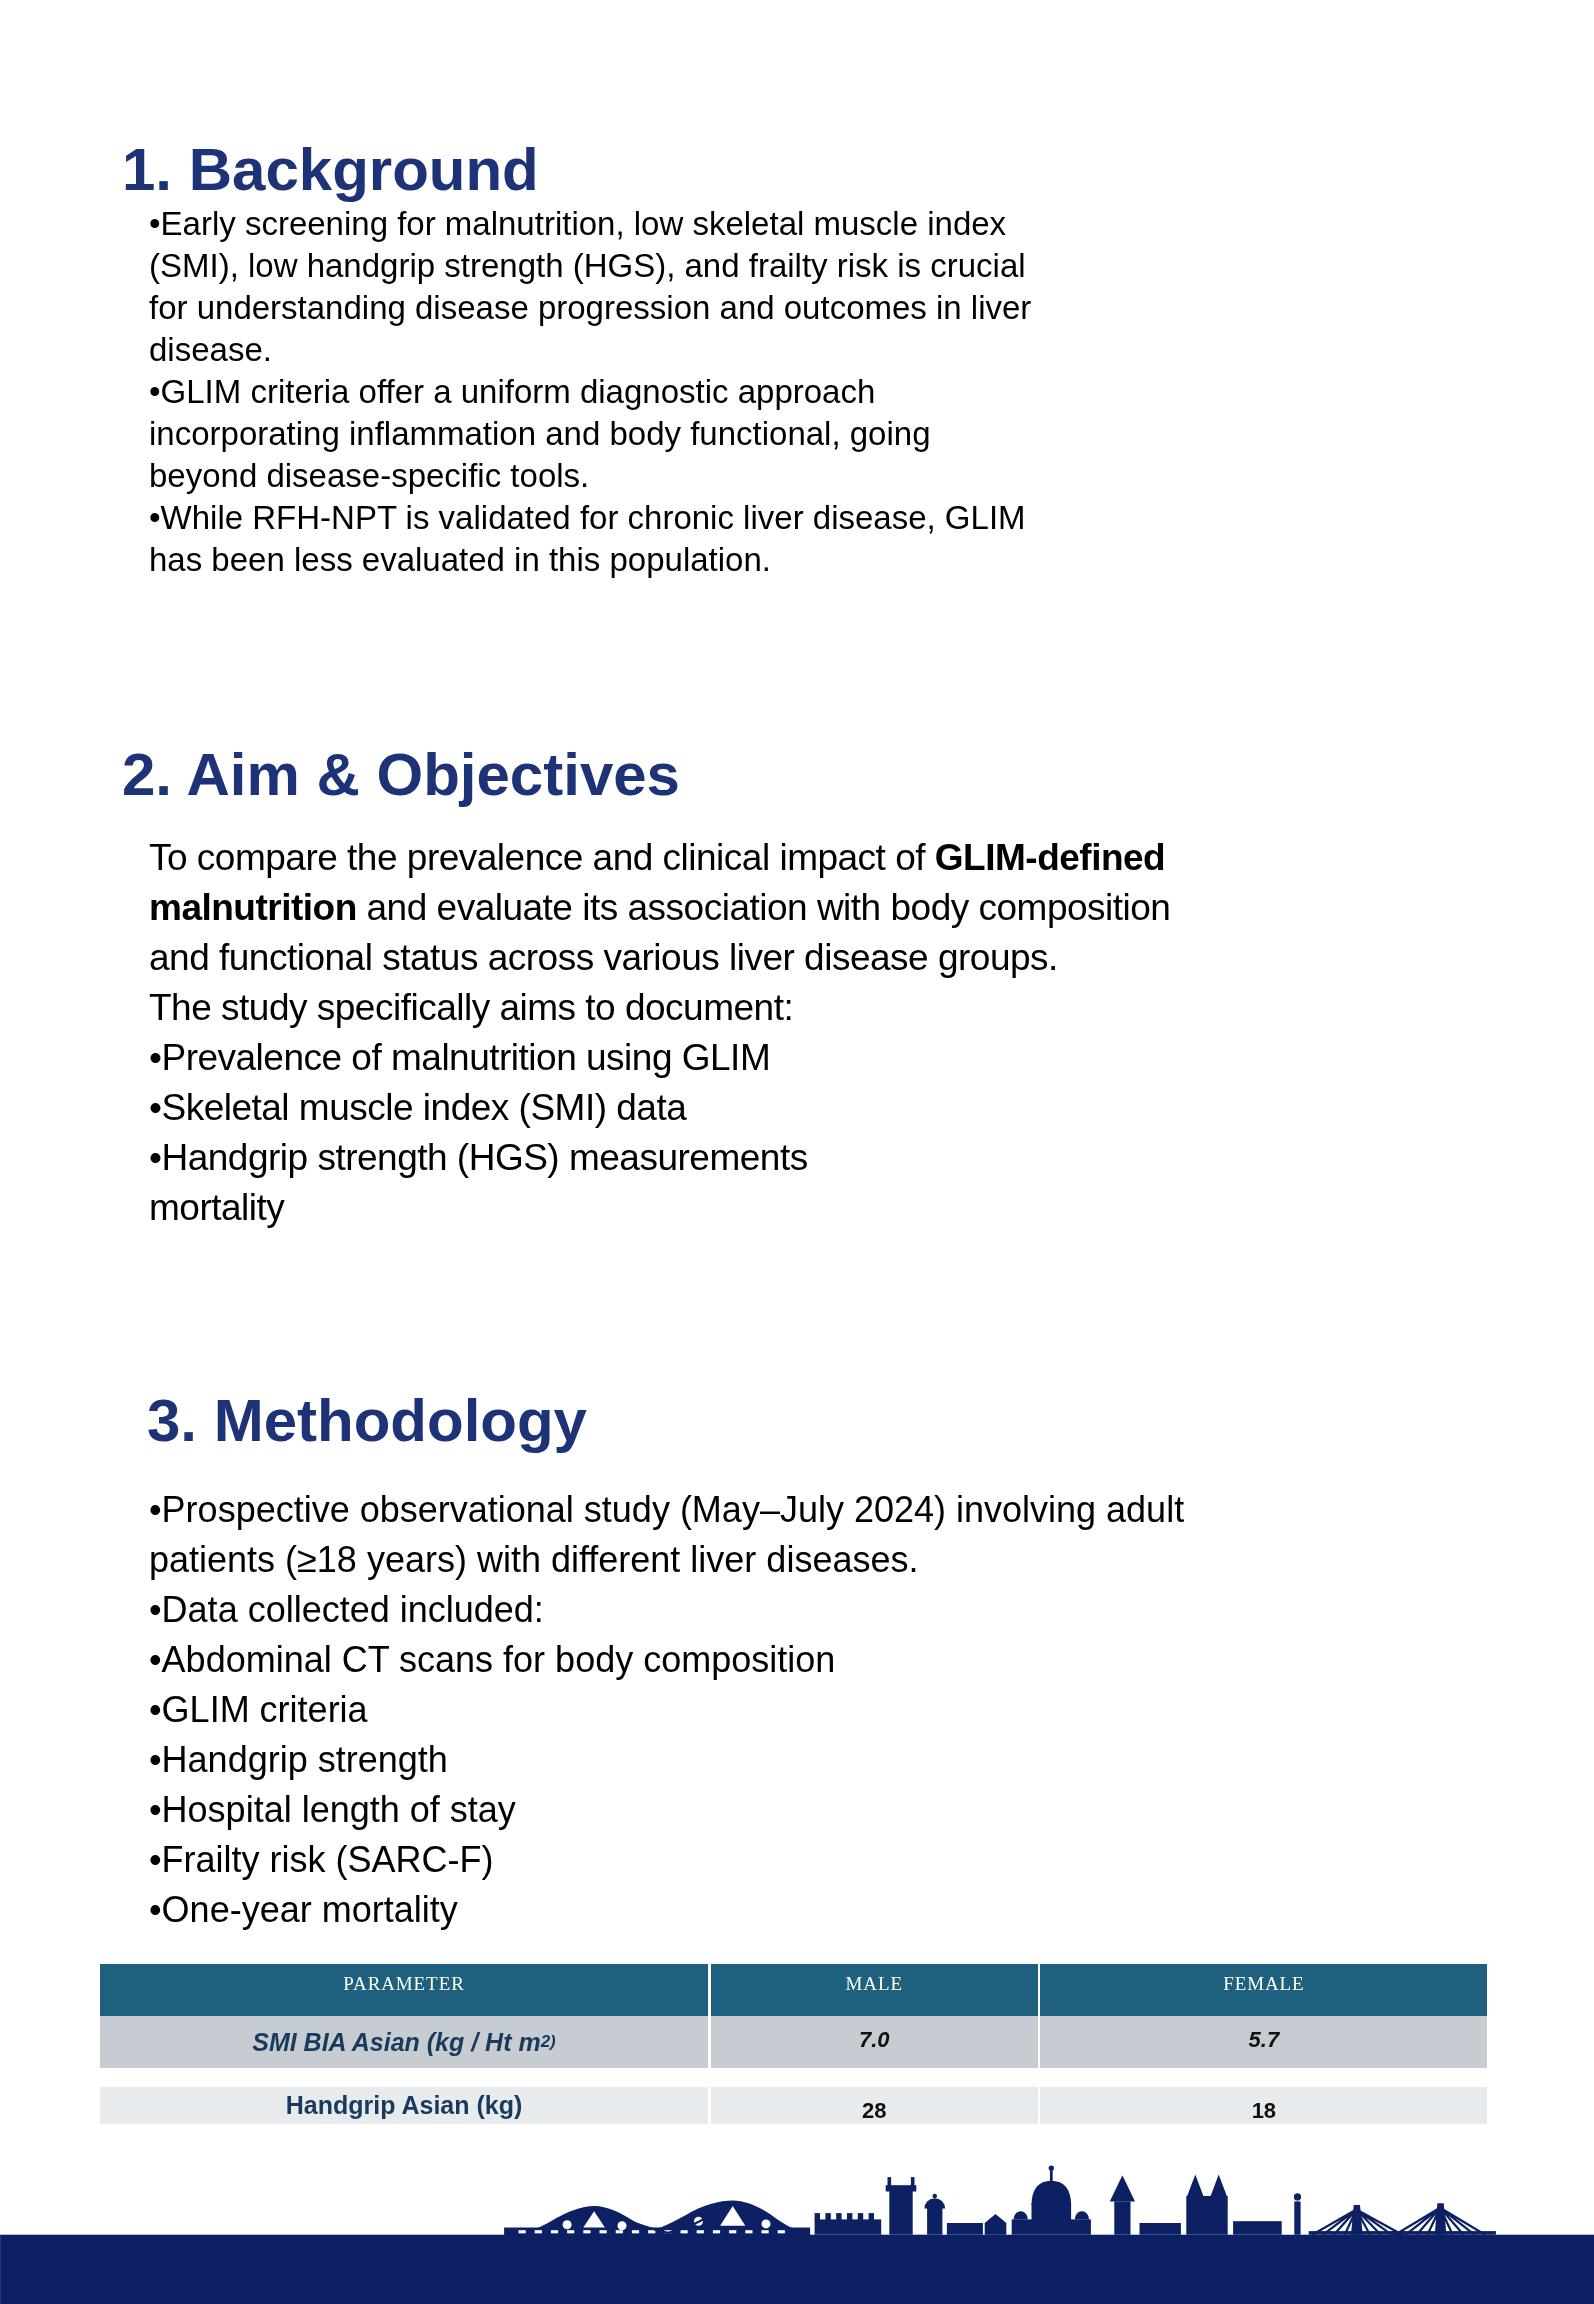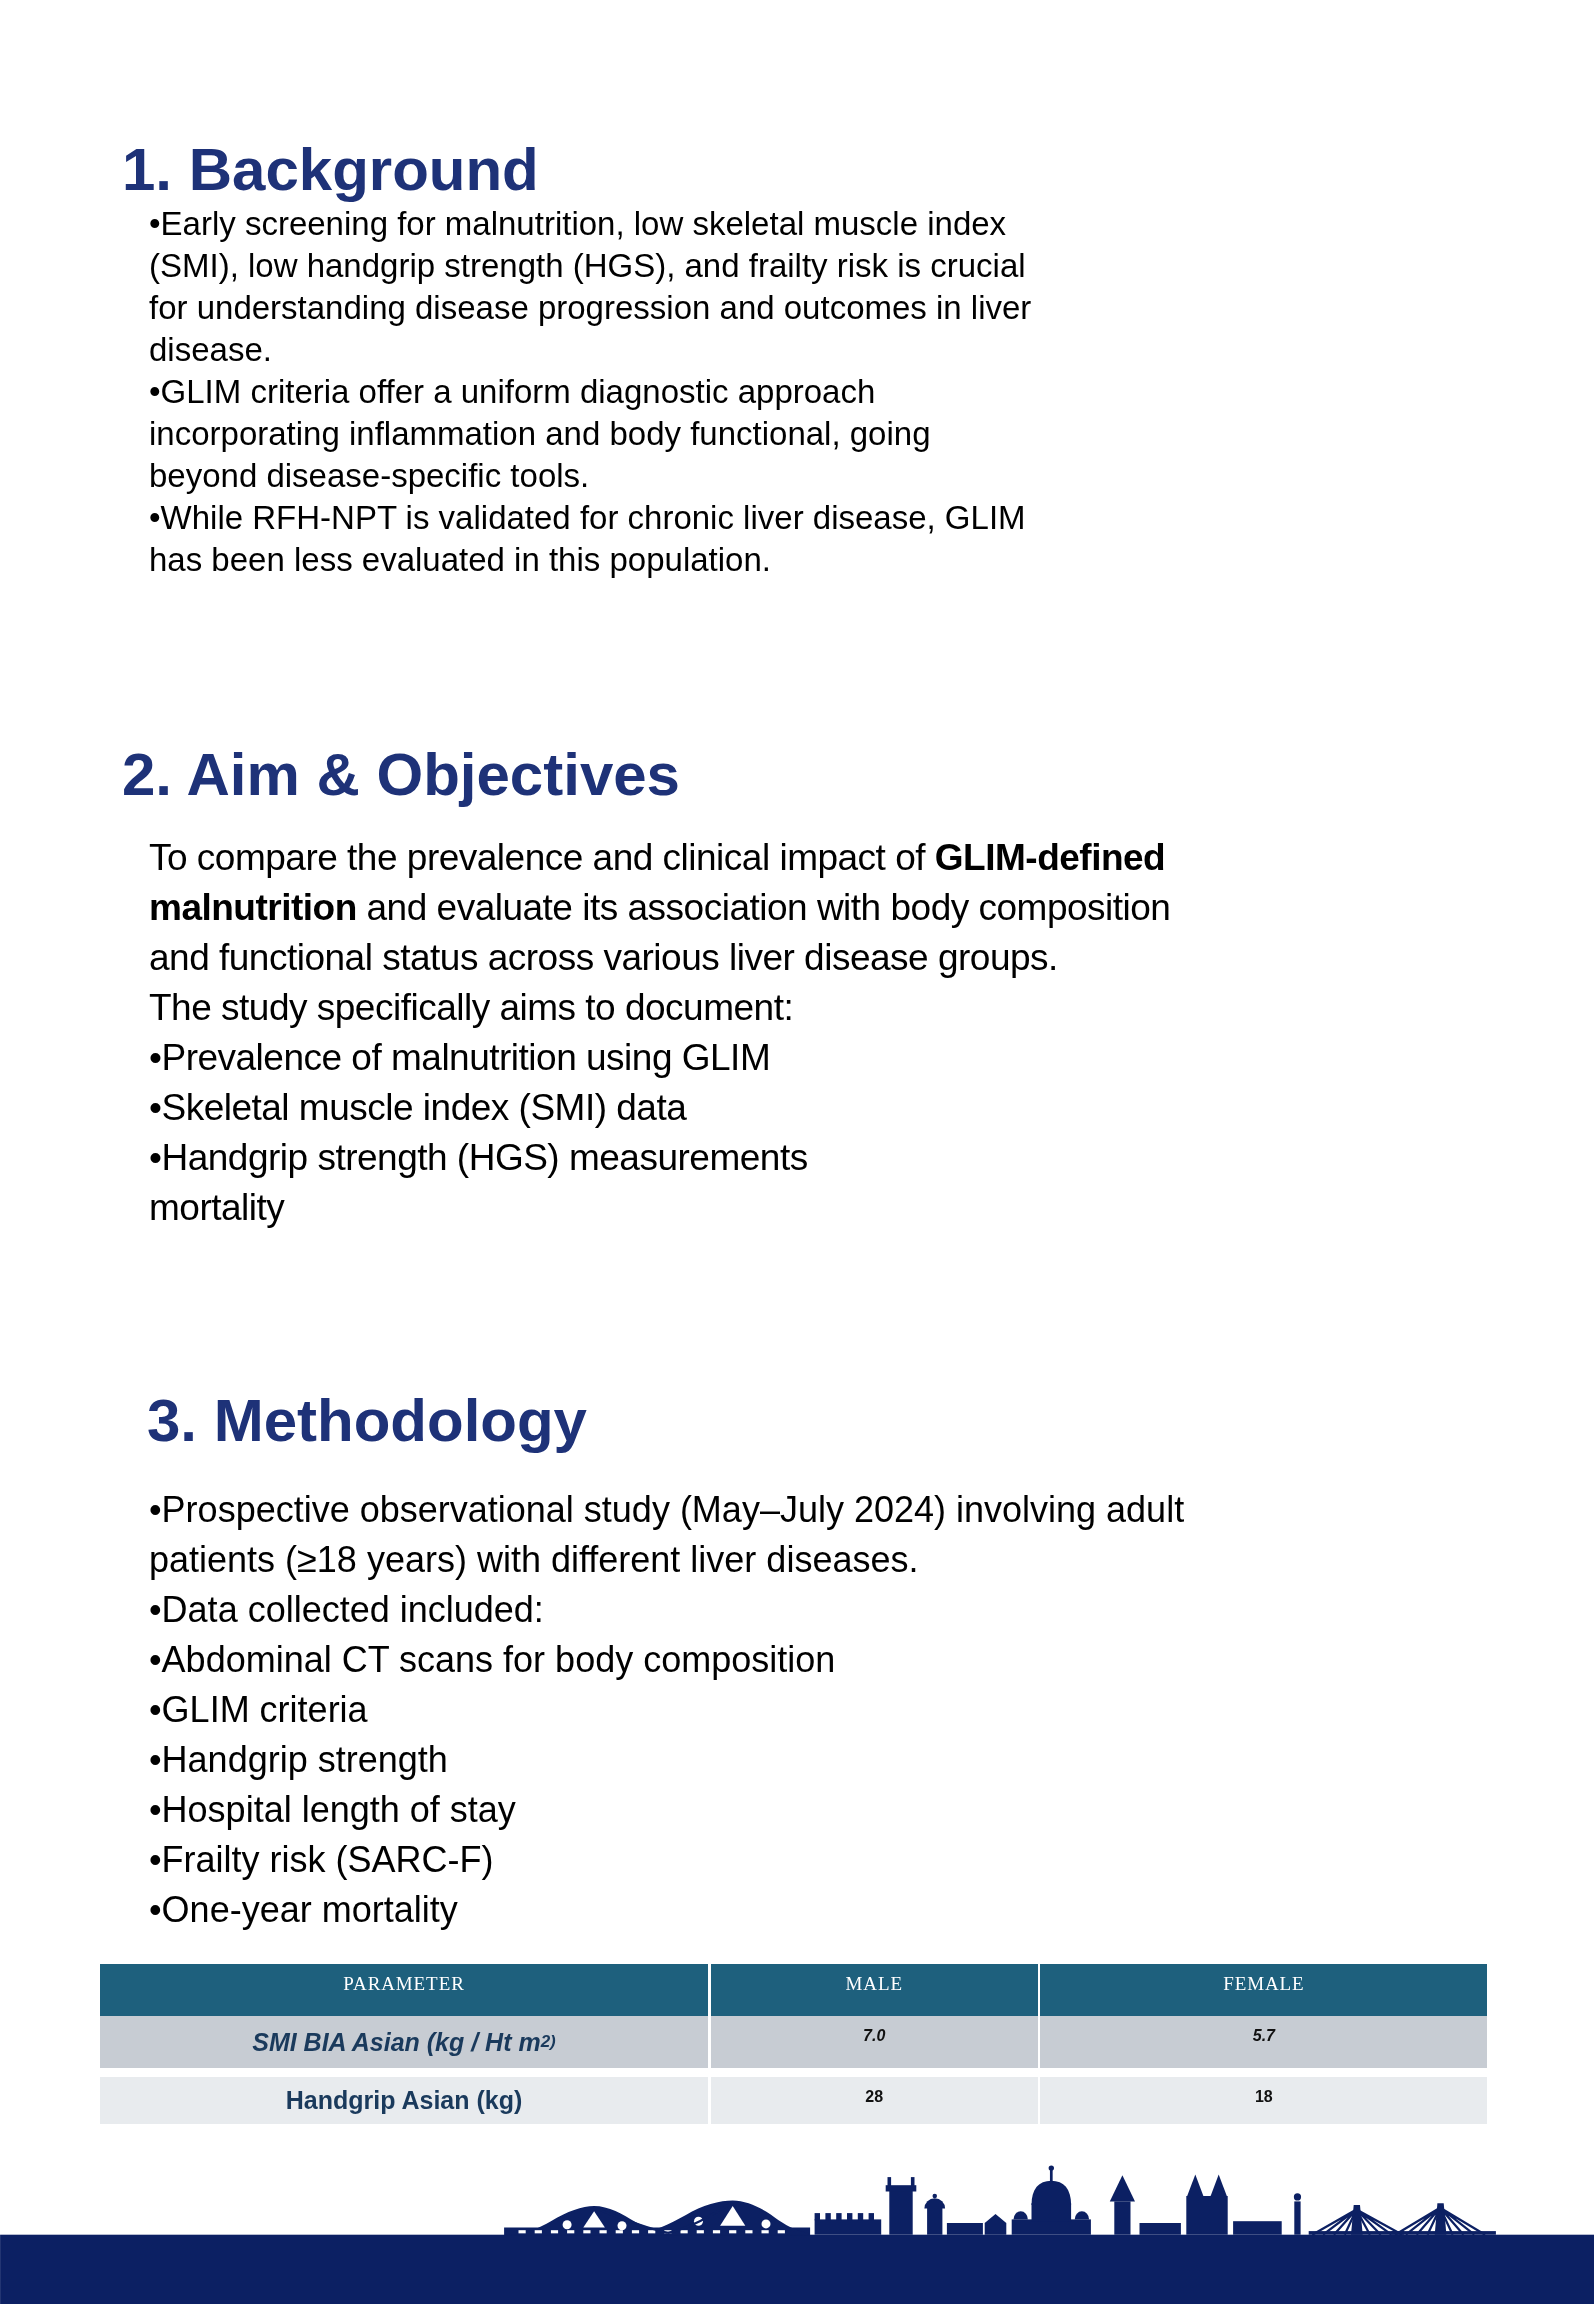--- a/index.html
+++ b/index.html
@@ -56,31 +56,31 @@
     background:var(--table-header-bg);
     color:var(--table-header-text);
     font-family:"Liberation Serif", serif;
     font-size:19px;
     letter-spacing:0.9px;
     align-items:flex-start;
     padding-top:9px;
     box-sizing:border-box;
   }
   .r1{background:var(--row1-bg);font-style:italic;}
-  .r2{background:var(--row2-bg);margin-top:9px;}
+  .r2{background:var(--row2-bg);margin-top:19px;}
   .rlabel{
     color:var(--row-label);
     font-weight:bold;
     font-size:25px;
   }
   .rlabel sup{font-size:17px;}
   .rvalue{
     color:var(--value);
     font-weight:bold;
-    font-size:16px;
+    font-size:22px;
     align-items:flex-start;
     padding-top:10.8px;
     box-sizing:border-box;
   }
   .footer{
     position:absolute;left:0;bottom:0;width:1595px;height:234px;
   }
   .footer svg{display:block;width:1595px;height:234px;}
 </style>
 </head>

